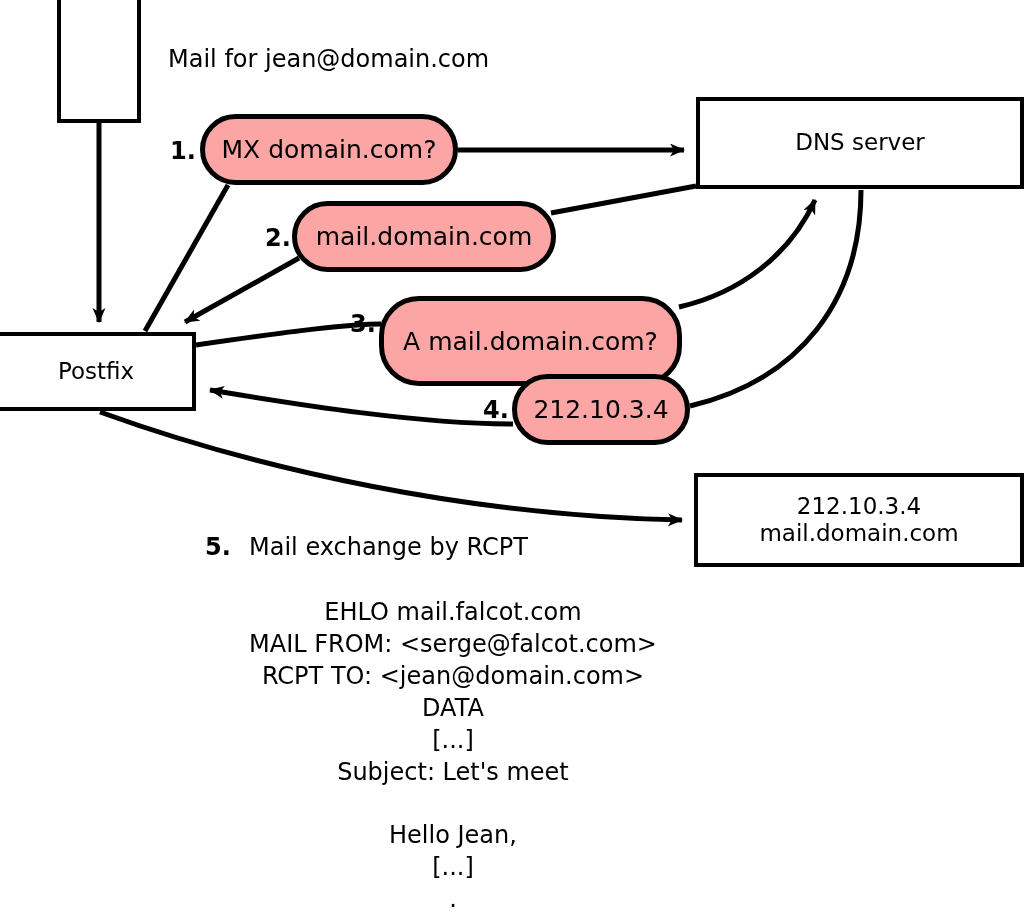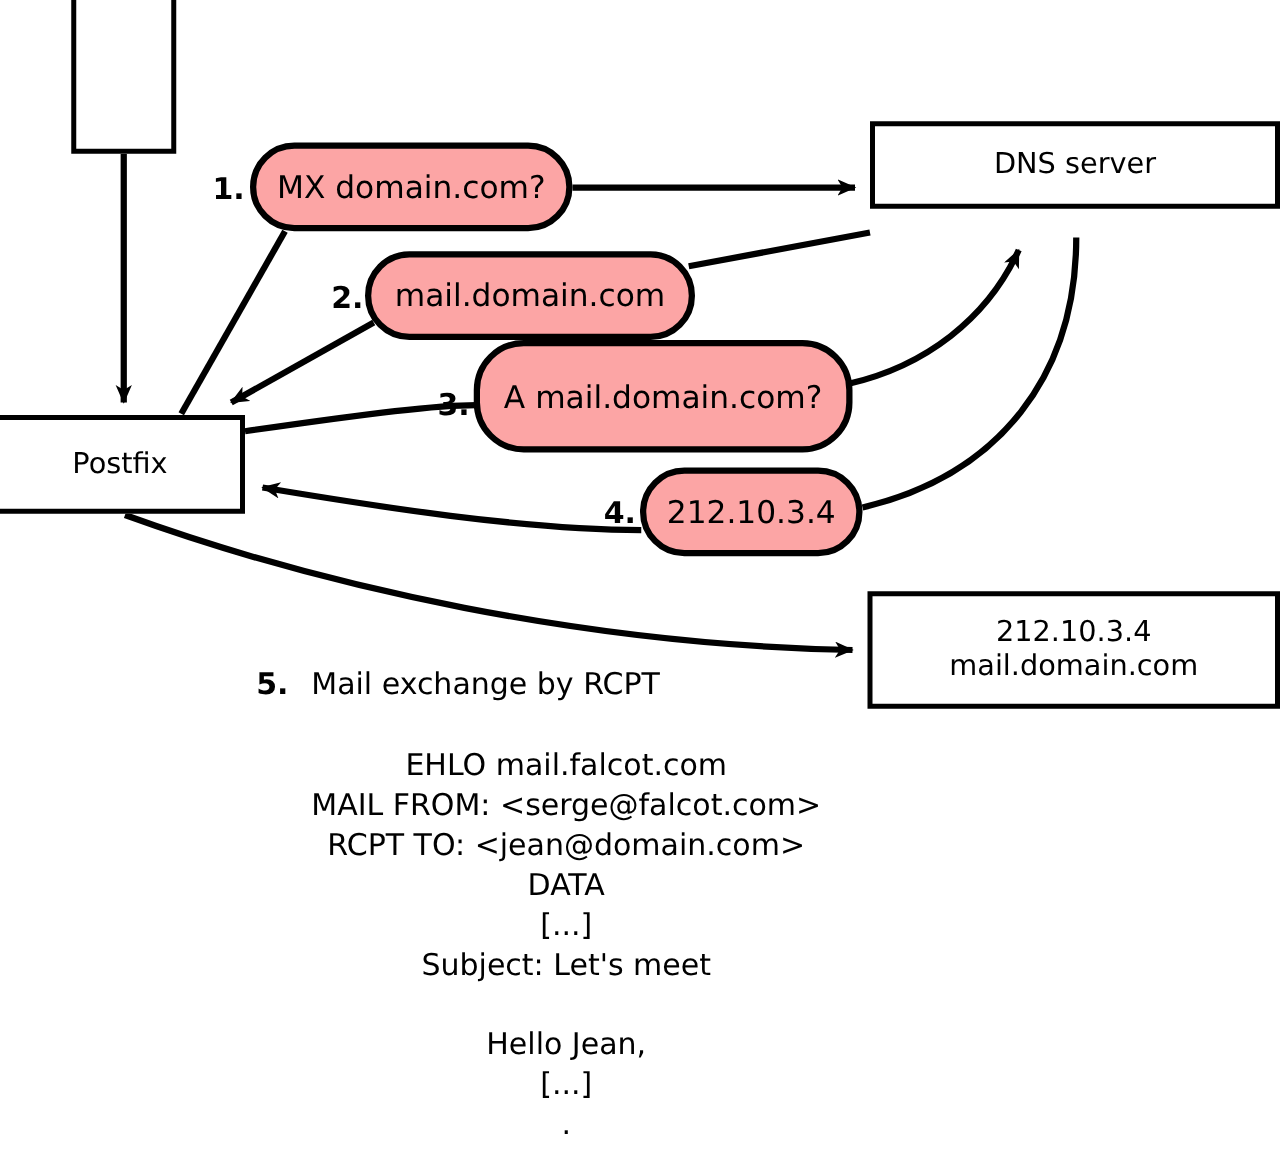--- a/index.html
+++ b/index.html
@@ -120,46 +120,47 @@
 
     <path d="M513,424 C420,424 300,405 210,390" fill="none" stroke="#000000" stroke-width="5" marker-end="url(#ahbig)"></path>
 
     <path d="M100,412 C260,470 470,516 682,520" fill="none" stroke="#000000" stroke-width="5" marker-end="url(#ahbig)"></path>
   </svg>
 
   <div class="node-box" style="left:57px; top:-6px; width:84px; height:129px;">
     <span class="node-label"></span>
   </div>
 
+  <div class="free-text" style="left:168px; top:45px;">Mail for jean@domain.com</div>
 
   <div class="node-box" style="left:-4px; top:332px; width:200px; height:79px;">
     <span class="node-label">Postfix</span>
   </div>
 
-  <div class="node-box" style="left:696px; top:97px; width:328px; height:70px;">
+  <div class="node-box" style="left:696px; top:97px; width:328px; height:92px;">
     <span class="node-label">DNS server</span>
   </div>
 
   <div class="node-box" style="left:694px; top:473px; width:330px; height:94px;">
     <span class="node-label">212.10.3.4
 mail.domain.com</span>
   </div>
 
   <div class="step-num" style="left:170px; top:137px;">1.</div>
   <div class="bubble" style="left:200px; top:114px; width:258px; height:71px;">
     <span class="bubble-label">MX domain.com?</span>
   </div>
 
   <div class="step-num" style="left:265px; top:224px;">2.</div>
   <div class="bubble" style="left:292px; top:201px; width:264px; height:71px;">
     <span class="bubble-label">mail.domain.com</span>
   </div>
 
   <div class="step-num" style="left:350px; top:310px;">3.</div>
-  <div class="bubble" style="left:379px; top:272px; width:303px; height:90px;">
+  <div class="bubble" style="left:379px; top:296px; width:303px; height:90px;">
     <span class="bubble-label">A mail.domain.com?</span>
   </div>
 
   <div class="step-num" style="left:483px; top:396px;">4.</div>
   <div class="bubble" style="left:512px; top:374px; width:178px; height:71px;">
     <span class="bubble-label">212.10.3.4</span>
   </div>
 
   <div class="step-num" style="left:205px; top:533px;">5.</div>
   <div class="step5-label" style="left:249px; top:533px;">Mail exchange by RCPT</div>

